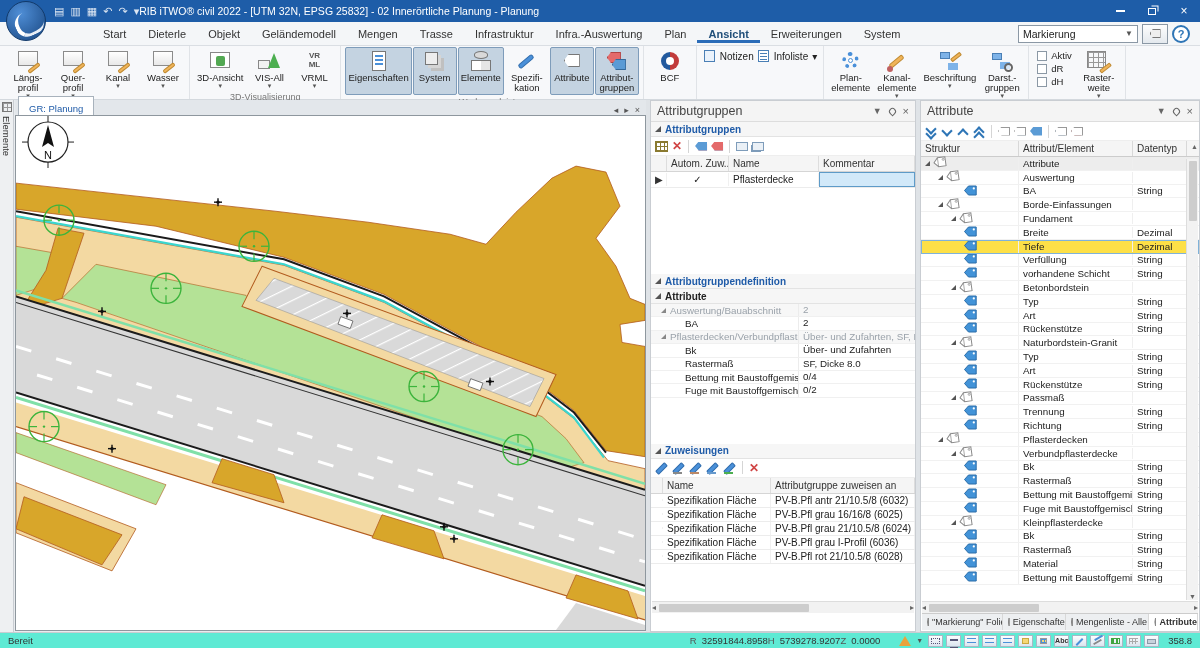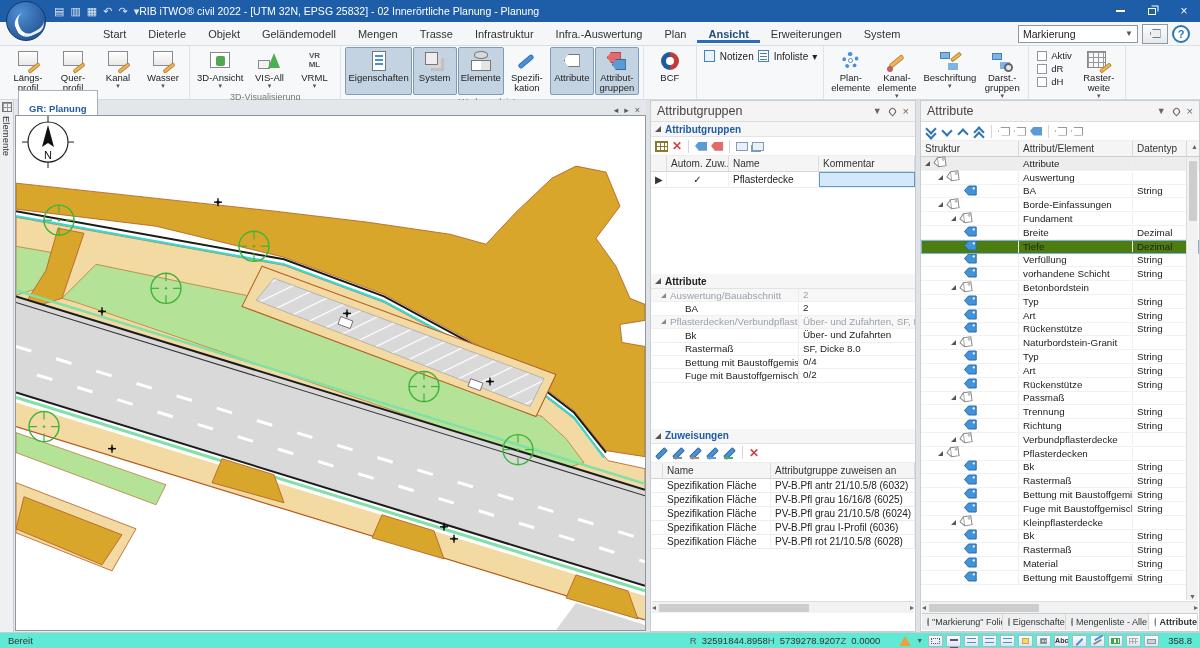--- a/index.html
+++ b/index.html
@@ -74,21 +74,21 @@
   .ric-note::before{inset:1px 1px;border:1px solid #4A7FB5;background:#EAF2FB}
   .ric-list::before{inset:1px 1px;border:1px solid #4A7FB5;background:#fff}
   .ric-list::after{left:3px;top:4px;width:7px;height:1px;background:#4A7FB5;box-shadow:0 3px 0 #4A7FB5,0 6px 0 #4A7FB5}
   
   #main{position:absolute;top:100px;left:0;right:0;bottom:16px;background:#E9ECEF}
   .sidestrip{position:absolute;left:0;top:0;width:14px;bottom:0;background:#EEF0F2;border-right:1px solid #C9CDD2;display:flex;flex-direction:column;align-items:center;padding-top:2px}
   .sidestrip .mini{width:10px;height:10px;border:1px solid #777;background:linear-gradient(#999 1px,transparent 1px),linear-gradient(90deg,#999 1px,transparent 1px);background-size:4px 4px;margin-bottom:4px}
   .vtext{writing-mode:vertical-rl;font-size:9.5px;color:#333}
   .mapdoc{position:absolute;left:15px;top:0;width:631px;bottom:0}
   .doctabs{height:15px;display:flex;align-items:flex-end;background:#E3E7EB}
-  .doctab{background:#fff;border:1px solid #A8B2BC;border-bottom:none;color:#1F5BA8;font-weight:bold;font-size:9.5px;padding:12px 10px 1px;margin-left:3px}
+  .doctab{background:#fff;border:1px solid #A8B2BC;border-bottom:none;color:#1F5BA8;font-weight:normal;font-size:9.5px;padding:6px 10px 1px;margin-left:3px}
   .doctab-ctrl{margin-left:auto;display:flex;gap:6px;padding-right:6px;font-size:9px;color:#555;align-items:center}
   .canvas{position:absolute;top:15px;left:0;right:0;bottom:1px;background:#fff;border:1px solid #8E979E}
   .canvas svg{width:100%;height:100%;display:block}
   .splitter{position:absolute;top:0;bottom:0;width:4px;background:#DFE3E7}
   
   .panel{position:absolute;top:0;bottom:0;background:#fff;border:1px solid #C9CDD2;font-size:10px;color:#222}
   .ptitle{height:21px;background:#F4F4F4;border-bottom:1px solid #DDD;display:flex;align-items:center;padding:0 6px;font-size:12.5px;color:#444}
   .ptitle .pticons{margin-left:auto;display:flex;gap:7px;color:#666;font-size:9px;align-items:center}
   .pin{display:inline-block;width:7px;height:7px;border:1px solid #666;border-radius:50% 50% 50% 0;transform:rotate(-45deg)}
   .sect{height:15px;background:#F6F6F6;border-bottom:1px solid #E3E3E3;display:flex;align-items:center;padding:0 4px;font-weight:bold;color:#1F5BA8;font-size:10px}
@@ -113,21 +113,21 @@
   .chev::before,.chev::after{content:"";position:absolute;left:2px;width:6px;height:6px;border-right:2px solid #2E75B6;border-bottom:2px solid #2E75B6}
   .chev.down::before{transform:rotate(45deg);top:1px}.chev.down::after{display:none}
   .chev.up::before{transform:rotate(-135deg);top:4px}.chev.up::after{display:none}
   .chev.ddown::before{transform:rotate(45deg);top:-1px}.chev.ddown::after{transform:rotate(45deg);top:4px}
   .chev.dup::before{transform:rotate(-135deg);top:2px}.chev.dup::after{transform:rotate(-135deg);top:7px}
   
   .gridhead{display:flex;height:16px;background:#F5F5F5;border-bottom:1px solid #CCC;color:#333}
   .gridhead>div{padding:2px 4px;border-right:1px solid #D8D8D8}
   .atrow{display:flex;height:13.8px;align-items:center;border-bottom:1px solid #F1F1F1;font-size:9.8px}
   .atrow.shaded{background:#EDEDED}
-  .atrow.sel{background:#4d7c0f;outline:1px solid #7FB2D9;outline-offset:-1px}
+  .atrow.sel{background:#fde047;outline:1px solid #7FB2D9;outline-offset:-1px}
   .atrow .c1{width:98px;display:flex;align-items:center;border-right:1px solid #EFEFEF;height:100%}
   .atrow .c2{width:114px;padding-left:4px;border-right:1px solid #EFEFEF;overflow:hidden;white-space:nowrap}
   .atrow .c3{flex:1;padding-left:4px;overflow:hidden;white-space:nowrap}
   .texp{width:0;height:0;border-bottom:5px solid #555;border-left:5px solid transparent;margin-right:3px;flex:none}
   
   .hscroll{position:absolute;left:1px;right:1px;height:12px;background:#F2F2F2;border-top:1px solid #DDD;display:flex;align-items:center;font-size:8px;color:#666}
   .hthumb{height:8px;background:#CDCDCD;border-radius:1px;margin:0 3px}
   .vscroll{position:absolute;width:12px;background:#F2F2F2;border-left:1px solid #DDD;display:flex;flex-direction:column;align-items:center;font-size:7px;color:#666}
   .vthumb{width:8px;background:#CDCDCD;border-radius:1px;margin-top:2px}
   .btabs{position:absolute;left:1px;right:1px;bottom:1px;height:17px;background:#EDEFF1;border-top:1px solid #CCC;display:flex;align-items:stretch;font-size:9px;color:#333}
@@ -504,20 +504,24 @@
       <div style="flex:1">Kommentar</div>
     </div>
     <div class="trow">
       <div style="width:16px;color:#333">▶</div>
       <div style="width:62px;text-align:center">✓</div>
       <div style="width:90px">Pflasterdecke</div>
       <div style="flex:1;background:#D2E9F9;outline:1px solid #5E9BC8;outline-offset:-1px;height:15px"></div>
     </div>
     <div style="height:86px"></div>
 
+    <div class="sect">
+        <span class="tri"></span>
+        <span>Attributgruppendefinition</span>
+      </div>
     <div class="sect dark">
         <span class="tri"></span>
         <span>Attribute</span>
       </div>
     <div id="proprows">
         <div class="prow grp">
           <div class="pl">
             <div class="pexp"></div>
             <span>Auswertung/Bauabschnitt</span>
           </div>
@@ -854,41 +858,41 @@
           <div class="c1" style="padding-left: 43px;">
             <span><svg width="13" height="11" viewBox="0 0 13 11">
                 <path d="M0.5,5.5 L4.5,1 H12.2 V10 H4.5 Z" fill="#4293D8" stroke="#2A6CA8"></path>
                 <circle cx="9.8" cy="3.4" r="1.1" fill="#fff"></circle>
               </svg></span>
           </div>
           <div class="c2">Richtung</div>
           <div class="c3">String</div>
         </div>
         <div class="atrow">
+          <div class="c1" style="padding-left: 17px;">
+            <div class="texp"></div>
+            <span><svg width="14" height="12" viewBox="0 0 14 12" style="transform:rotate(-8deg)">
+                <path d="M1,6 L5,1.5 H12.5 V10.5 H5 Z" fill="#fff" stroke="#8A8A8A"></path>
+                <line x1="5" y1="1.5" x2="5" y2="10.5" stroke="#8A8A8A" stroke-width="0.7"></line>
+                <circle cx="10.5" cy="3.8" r="1" fill="none" stroke="#8A8A8A" stroke-width="0.7"></circle>
+              </svg></span>
+          </div>
+          <div class="c2">Pflasterdecken</div>
+          <div class="c3"></div>
+        </div>
+        <div class="atrow">
           <div class="c1" style="padding-left: 30px;">
             <div class="texp"></div>
             <span><svg width="14" height="12" viewBox="0 0 14 12" style="transform:rotate(-8deg)">
                 <path d="M1,6 L5,1.5 H12.5 V10.5 H5 Z" fill="#fff" stroke="#8A8A8A"></path>
                 <line x1="5" y1="1.5" x2="5" y2="10.5" stroke="#8A8A8A" stroke-width="0.7"></line>
                 <circle cx="10.5" cy="3.8" r="1" fill="none" stroke="#8A8A8A" stroke-width="0.7"></circle>
               </svg></span>
           </div>
           <div class="c2">Verbundpflasterdecke</div>
-          <div class="c3"></div>
-        </div>
-        <div class="atrow">
-          <div class="c1" style="padding-left: 17px;">
-            <div class="texp"></div>
-            <span><svg width="14" height="12" viewBox="0 0 14 12" style="transform:rotate(-8deg)">
-                <path d="M1,6 L5,1.5 H12.5 V10.5 H5 Z" fill="#fff" stroke="#8A8A8A"></path>
-                <line x1="5" y1="1.5" x2="5" y2="10.5" stroke="#8A8A8A" stroke-width="0.7"></line>
-                <circle cx="10.5" cy="3.8" r="1" fill="none" stroke="#8A8A8A" stroke-width="0.7"></circle>
-              </svg></span>
-          </div>
-          <div class="c2">Pflasterdecken</div>
           <div class="c3"></div>
         </div>
         <div class="atrow">
           <div class="c1" style="padding-left: 43px;">
             <span><svg width="13" height="11" viewBox="0 0 13 11">
                 <path d="M0.5,5.5 L4.5,1 H12.2 V10 H4.5 Z" fill="#4293D8" stroke="#2A6CA8"></path>
                 <circle cx="9.8" cy="3.4" r="1.1" fill="#fff"></circle>
               </svg></span>
           </div>
           <div class="c2">Bk</div>

